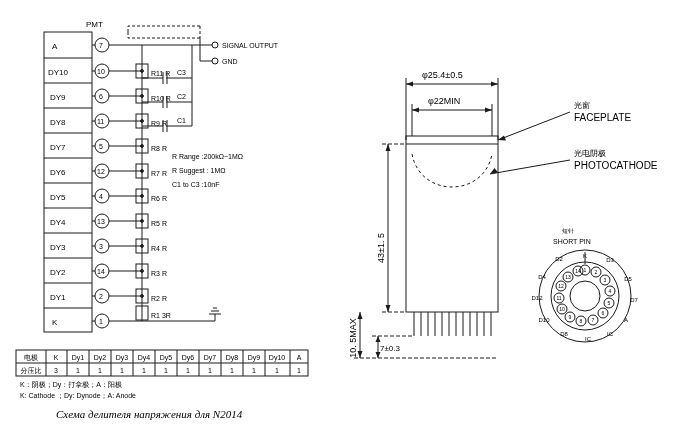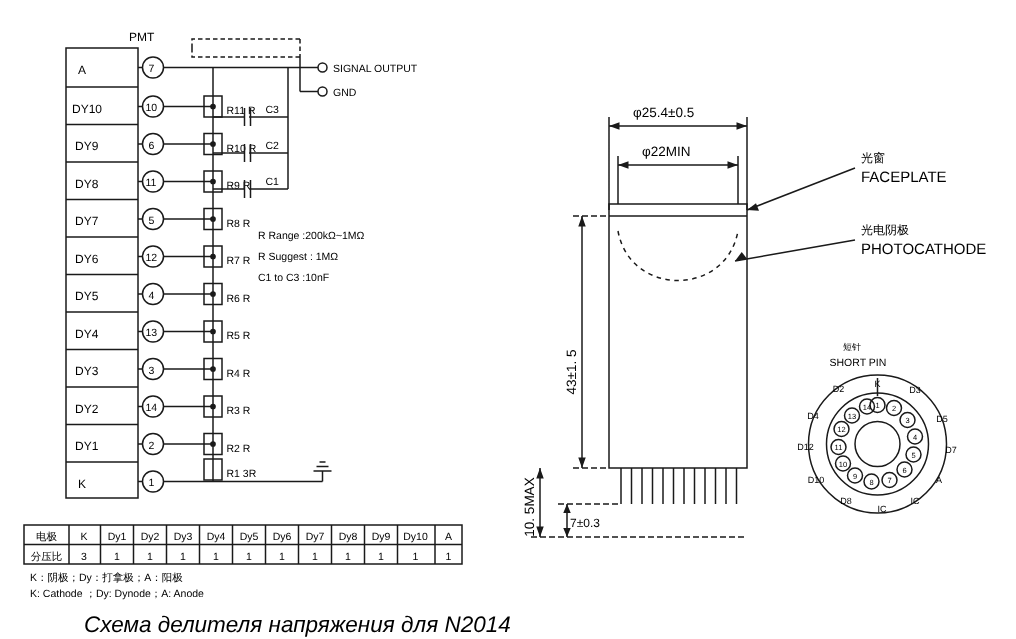--- a/index.html
+++ b/index.html
@@ -2,21 +2,21 @@
 <html><head>
 <meta charset="utf-8">
 <style>
   html,body{margin:0;padding:0;}
   body{width:677px;height:426px;background:#ffffff;font-family:"Liberation Sans",sans-serif;color:#000;overflow:hidden;position:relative;}
   .page{position:relative;width:677px;height:426px;}
   .half{position:absolute;top:16px;height:426px;}
   .left{left:0;width:338px;}
   .right{left:338px;width:339px;margin-top:32px;}
   svg{display:block;}
-  .cap{position:absolute;font-style:italic;font-size:15px;color:#000;font-family:Liberation Sans, sans-serif;white-space:nowrap;}
+  .cap{position:absolute;font-style:italic;font-size:11px;color:#000;font-family:Liberation Serif, serif;white-space:nowrap;}
   .cap-left{left:56px;top:392px;}
   text{font-family:"Liberation Sans",sans-serif;}
 </style>
 </head>
 <body>
 
 <div class="page">
 
   <div class="half left">
     <svg width="338" height="426" viewBox="0 0 338 426">

